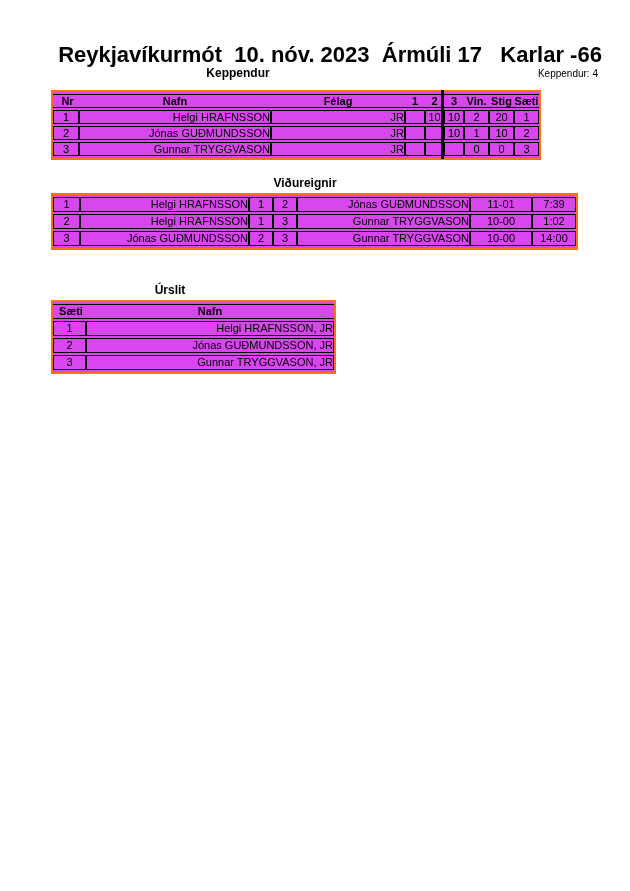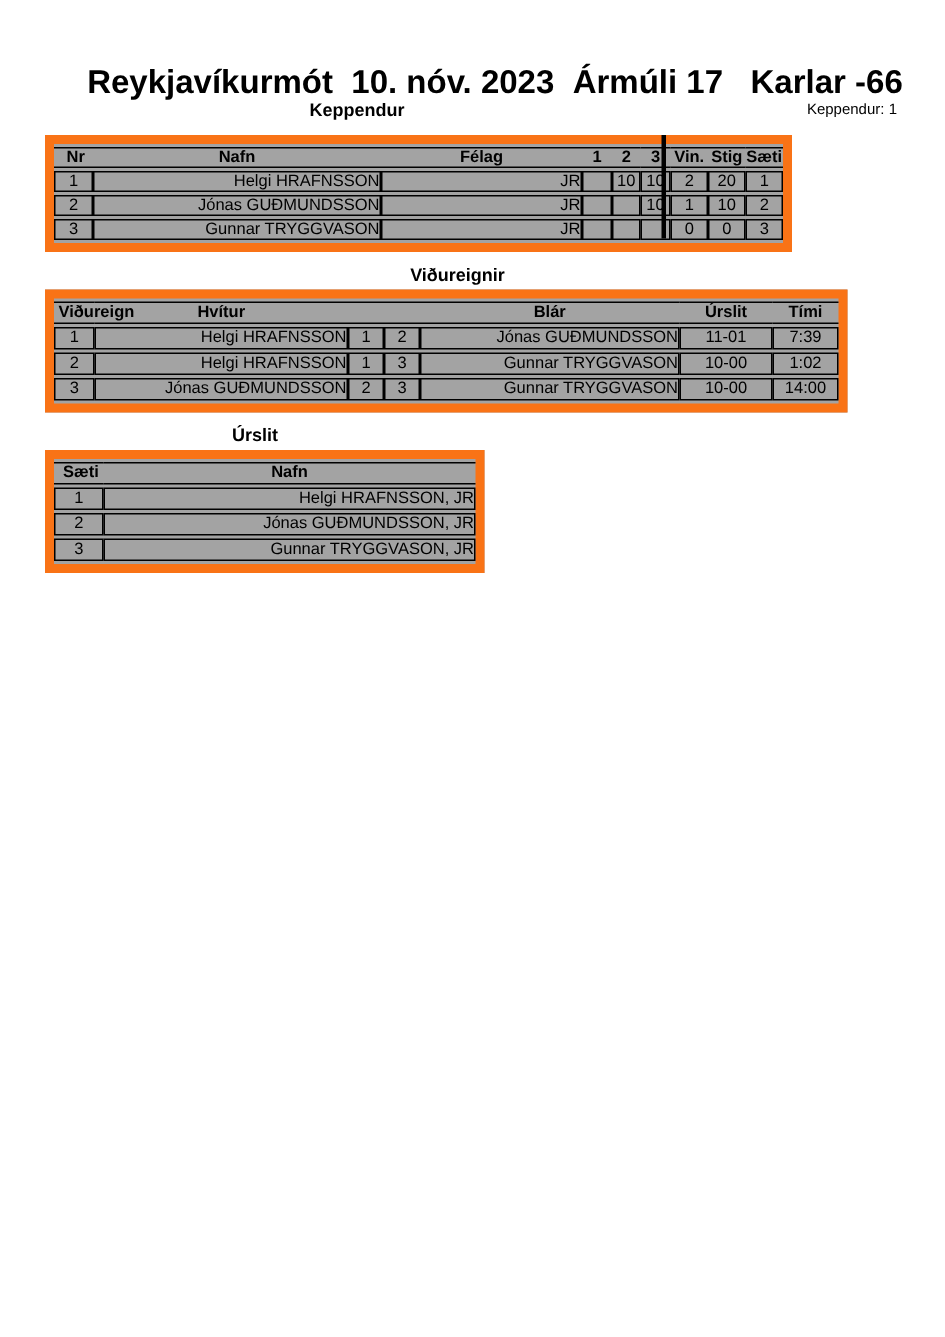--- a/index.html
+++ b/index.html
@@ -18,23 +18,24 @@
     font-weight:bold; font-size:12px; white-space:nowrap;
   }
   .lbl-keppendur   { left:238px; top:66px;  }
   .lbl-vidureignir { left:305px; top:176px; }
   .lbl-urslit      { left:170px; top:283px; }
   .count-label {
     position:absolute; top:68px; right:32px; font-size:10px; white-space:nowrap;
   }
 
   table.rpt {
-    position:absolute; background:#a3a3a3;
-    border:6px solid #f97316; border-collapse:separate; border-spacing:0 2px;
+    position:absolute; background:#d946ef;
+    border:2px solid #f97316; border-collapse:separate; border-spacing:0 2px;
     table-layout:fixed;
+    margin-left:21px;
   }
   table.rpt th, table.rpt td {
     box-sizing:border-box; padding:0; font-size:11px;
     overflow:hidden; white-space:nowrap; font-weight:normal;
   }
   table.rpt td { border:1px solid #000; }
   table.rpt th {
     border:none; border-top:1px solid #000; border-bottom:1px solid #000;
     font-weight:bold; text-align:center;
   }
@@ -62,21 +63,21 @@
   }
 </style>
 </head>
 <body>
 
 <div class="page">
 
   <div class="title">Reykjavíkurmót  10. nóv. 2023  Ármúli 17   Karlar -66</div>
 
   <div class="section-label lbl-keppendur">Keppendur</div>
-  <div class="count-label">Keppendur: 1</div>
+  <div class="count-label">Keppendur: 4</div>
 
   <table class="rpt t1">
     <colgroup>
       <col style="width:26px">
         <col style="width:192px">
         <col style="width:134px">
       <col style="width:20px">
         <col style="width:19px">
         <col style="width:20px">
       <col style="width:25px">
@@ -138,29 +139,20 @@
     <colgroup>
       <col style="width:27px">
         <col style="width:169px">
         <col style="width:24px">
       <col style="width:24px">
         <col style="width:173px">
         <col style="width:62px">
         <col style="width:44px">
     </colgroup>
     <tbody>
-        <tr>
-      <th class="hl of">Viðureign</th>
-      <th>Hvítur</th>
-      <th></th>
-      <th></th>
-      <th>Blár</th>
-      <th>Úrslit</th>
-      <th>Tími</th>
-    </tr>
     <tr>
       <td class="ac">1</td>
       <td class="al">Helgi HRAFNSSON</td>
       <td class="ac">1</td>
       <td class="ac">2</td>
       <td class="al">Jónas GUÐMUNDSSON</td>
       <td class="ac">11-01</td>
       <td class="ac">7:39</td>
     </tr>
     <tr>

